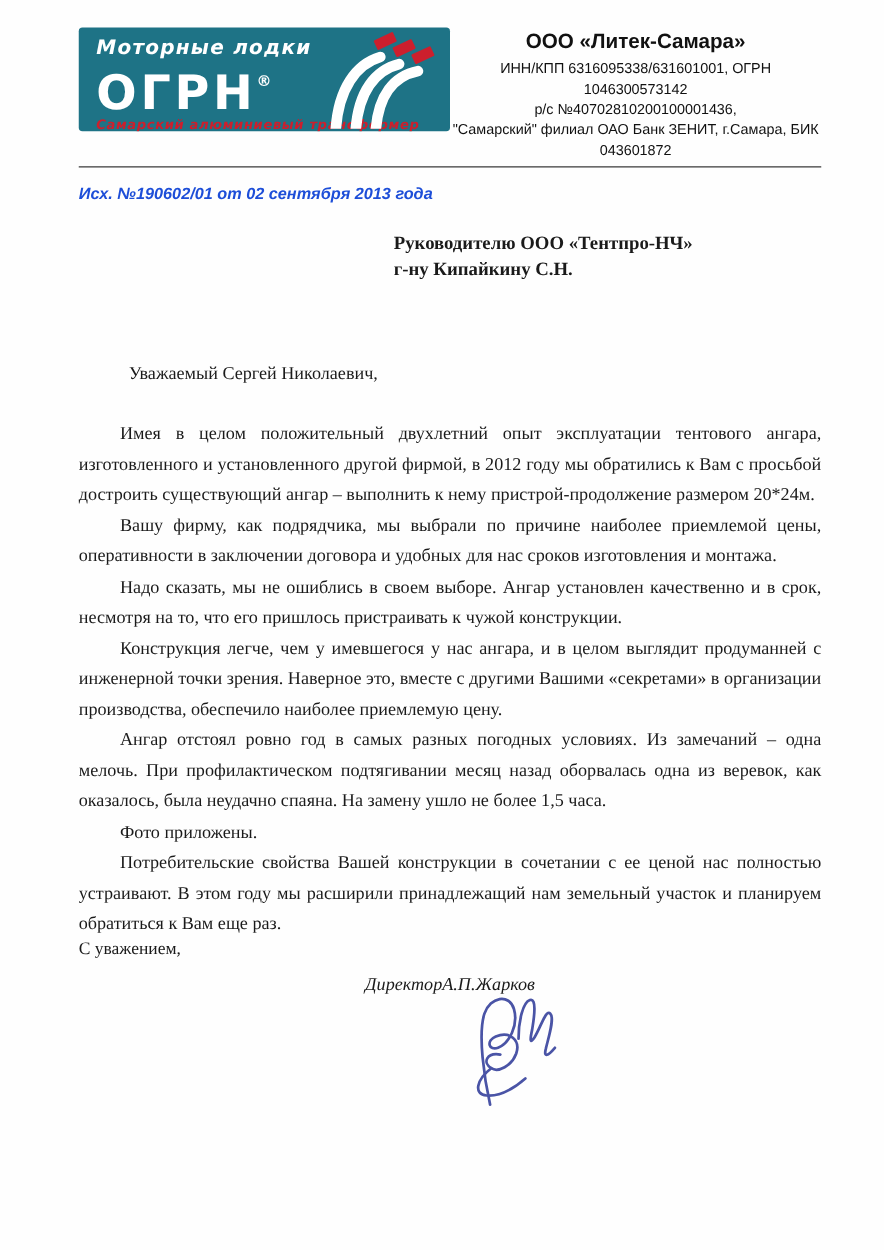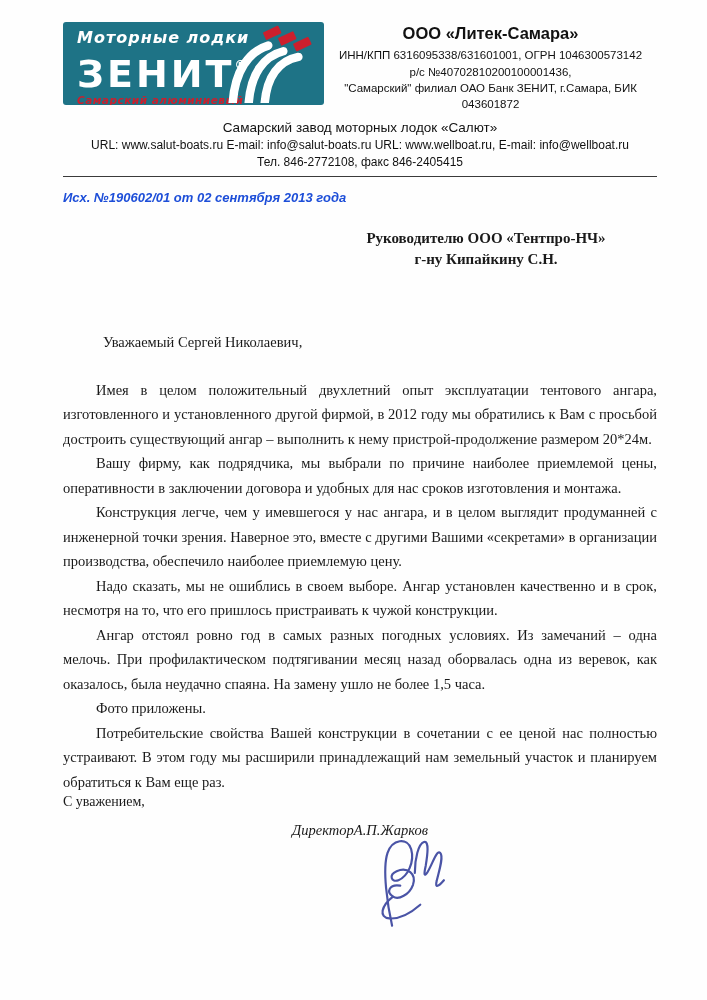--- a/index.html
+++ b/index.html
@@ -11,21 +11,21 @@
     font-family:"Liberation Serif", serif;
     color:#1a1a1a;
     padding:22px 50px 0 63px;
     overflow:hidden;
   }
 
   
   .letterhead { display:flex; justify-content:space-between; align-items:flex-start; }
   .logo {
     position:relative;
-    width:261px; height:83px;
+    width:297px; height:83px;
     background:#1e7386;
     border-radius:3px;
     flex:0 0 auto;
     padding:6px 0 0 14px;
     overflow:hidden;
   }
   .logo-top {
     font-family:"DejaVu Sans", sans-serif;
     font-style:italic; font-weight:bold;
     color:#ffffff; font-size:16px; letter-spacing:1px;
@@ -66,21 +66,21 @@
   .ref-line {
     margin-top:13px;
     font-family:"Liberation Sans", sans-serif;
     font-style:italic; font-weight:bold;
     font-size:13px; color:#1d4ed8;
   }
 
   
   .addressee {
     margin-top:23px; margin-left:252px;
-    font-weight:bold; font-size:15px; line-height:1.4;text-align:center;
+    font-weight:bold; font-size:15px; line-height:1.4;
   }
 
   
   .salutation { margin-top:64px; text-indent:40px; font-size:14.5px; }
   .letter-body { margin-top:27px; }
   .letter-body p {
     font-size:14.5px; line-height:24.5px;
     text-align:justify; text-indent:33px;
   }
 
@@ -97,61 +97,56 @@
   }
 </style>
 </head>
 <body>
 
 <div class="page">
 
   <header class="letterhead">
     <div class="logo">
       <div class="logo-top">Моторные лодки</div>
-      <div class="logo-main"><span>ЗЕНИТ</span><sup>®</sup></div>
+      <div class="logo-main"><span>ОГРН</span><sup>®</sup></div>
       <div class="logo-bottom">Самарский алюминиевый трансформер</div>
       <svg class="waves" width="96" height="80" viewBox="0 0 100 85">
         <path d="M8,88 C10,50 26,30 46,24" stroke="#ffffff" stroke-width="9" fill="none" stroke-linecap="round"></path>
         <path d="M25,88 C27,53 42,35 62,30" stroke="#ffffff" stroke-width="9" fill="none" stroke-linecap="round"></path>
         <path d="M42,88 C44,56 58,40 78,36" stroke="#ffffff" stroke-width="9" fill="none" stroke-linecap="round"></path>
         <rect x="41" y="6" width="18" height="9" rx="1" fill="#cc1f2d" transform="rotate(-25 50 10)"></rect>
         <rect x="57" y="12" width="18" height="9" rx="1" fill="#cc1f2d" transform="rotate(-25 66 16)"></rect>
         <rect x="73" y="18" width="18" height="9" rx="1" fill="#cc1f2d" transform="rotate(-25 82 22)"></rect>
       </svg>
     </div>
 
     <div class="company-info">
       <div class="company-name">ООО «Литек-Самара»</div>
       <div>ИНН/КПП 6316095338/631601001, ОГРН 1046300573142</div>
       <div>р/с №40702810200100001436,</div>
       <div>"Самарский" филиал ОАО Банк ЗЕНИТ, г.Самара, БИК 043601872</div>
     </div>
   </header>
 
-  <div class="factory-block">
-    <div class="factory-name">Самарский завод моторных лодок «Салют»</div>
-    <div class="factory-contacts">URL: www.salut-boats.ru E-mail: info@salut-boats.ru  URL: www.wellboat.ru,  E-mail: info@wellboat.ru</div>
-    <div class="factory-contacts">Тел. 846-2772108, факс 846-2405415</div>
-  </div>
   <hr class="rule">
 
   <div class="ref-line">Исх. №190602/01 от 02 сентября 2013 года</div>
 
   <div class="addressee">
     <div>Руководителю ООО «Тентпро-НЧ»</div>
     <div>г-ну  Кипайкину С.Н.</div>
   </div>
 
   <div class="salutation">Уважаемый Сергей Николаевич,</div>
 
   <div class="letter-body">
     <p>Имея в целом положительный двухлетний опыт эксплуатации тентового ангара, изготовленного и установленного другой фирмой, в 2012 году мы обратились к Вам с просьбой достроить существующий ангар – выполнить к нему пристрой-продолжение размером 20*24м.</p>
     <p>Вашу фирму, как подрядчика, мы выбрали по причине наиболее приемлемой цены, оперативности в заключении договора и удобных для нас сроков изготовления и монтажа.</p>
+    <p>Надо сказать, мы не ошиблись в своем выборе. Ангар установлен качественно и в срок, несмотря на то, что его пришлось пристраивать к чужой конструкции.</p>
     <p>Конструкция легче, чем у имевшегося у нас ангара, и в целом выглядит продуманней с инженерной точки зрения. Наверное это, вместе с другими Вашими «секретами» в организации производства, обеспечило наиболее приемлемую цену.</p>
-    <p>Надо сказать, мы не ошиблись в своем выборе. Ангар установлен качественно и в срок, несмотря на то, что его пришлось пристраивать к чужой конструкции.</p>
     <p>Ангар отстоял ровно год в самых разных погодных условиях. Из замечаний – одна мелочь. При профилактическом подтягивании месяц назад оборвалась одна из веревок,  как оказалось, была неудачно спаяна. На замену ушло не более 1,5 часа.</p>
     <p>Фото приложены.</p>
     <p>Потребительские свойства Вашей конструкции в сочетании с ее ценой нас полностью устраивают. В этом году мы расширили принадлежащий нам земельный участок и планируем обратиться к Вам еще раз.</p>
   </div>
 
   <div class="closing">С уважением,</div>
 
   <div class="sign-row">
     <div>Директор</div>
     <svg class="signature" width="100" height="115" viewBox="0 0 110 120">

